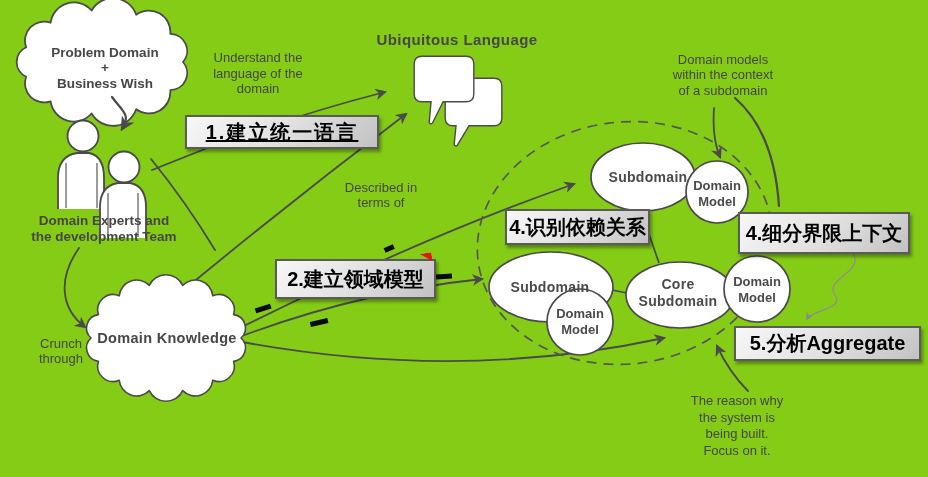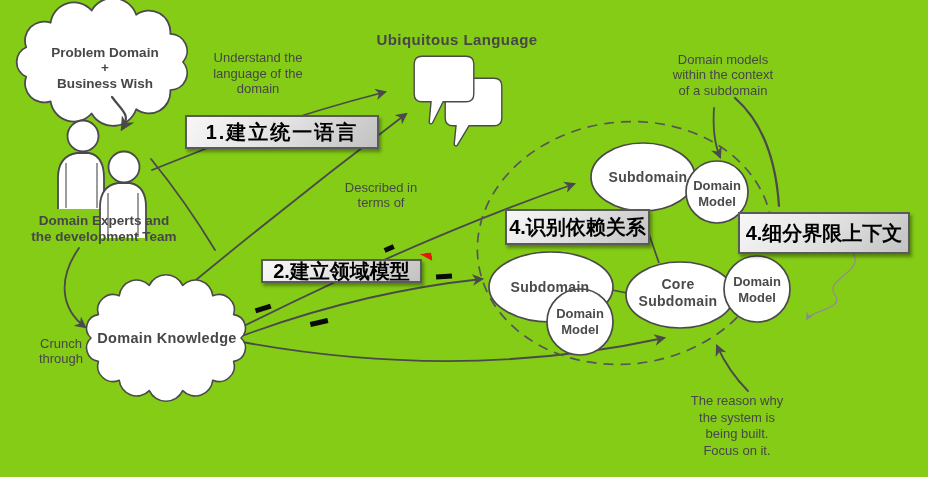--- a/index.html
+++ b/index.html
@@ -15,22 +15,22 @@
   .t15b{font-size:15px;font-weight:600;letter-spacing:.4px;}
   .node{font-size:14px;font-weight:600;letter-spacing:.3px;fill:#4a4a4a;}
   .nodeSm{font-size:13px;font-weight:600;fill:#4a4a4a;}
 
   
   .step-label{position:absolute;z-index:2;display:flex;align-items:center;justify-content:center;
     font-weight:700;font-size:20px;color:#000;white-space:nowrap;
     background:linear-gradient(135deg,#f7f7f7 0%,#e4e4e4 45%,#c2c2c2 100%);
     border:2px solid #5a5a5a;box-sizing:border-box;
     box-shadow:2px 3px 3px rgba(0,0,0,.35);}
-  .lbl1{left:185px;top:115px;width:194px;height:34px;letter-spacing:2px;}
-  .lbl2{left:261px;top:259px;width:161px;height:24px;}
+  .lbl1{left:185px;top:115px;width:194px;height:34px;letter-spacing:2px;text-decoration:underline;}
+  .lbl2{left:275px;top:259px;width:161px;height:40px;}
   .lbl3{left:505px;top:209px;width:145px;height:36px;}
   .lbl4{left:738px;top:212px;width:172px;height:42px;}
   .lbl5{left:734px;top:326px;width:187px;height:35px;}
 
   
   .red-mark{position:absolute;z-index:3;left:420px;top:253px;width:12px;height:9px;
     background:#e8150d;clip-path:polygon(0 0,100% 0,100% 100%);transform:rotate(-8deg);}
 </style>
 </head>
 <body>
@@ -143,15 +143,16 @@
       <rect x="310" y="320" width="18" height="5" transform="rotate(-13 319 322)"></rect>
       <rect x="384" y="246" width="10" height="5" transform="rotate(-24 389 248)"></rect>
       <rect x="436" y="274" width="16" height="5" transform="rotate(-4 444 276)"></rect>
     </g>
   </svg>
 
   <div class="step-label lbl1">1.建立统一语言</div>
   <div class="step-label lbl2">2.建立领域模型</div>
   <div class="step-label lbl3">4.识别依赖关系</div>
   <div class="step-label lbl4">4.细分界限上下文</div>
+  <div class="step-label lbl5">5.分析Aggregate</div>
 
   <div class="red-mark"></div>
 </div>
 
 </body></html>

